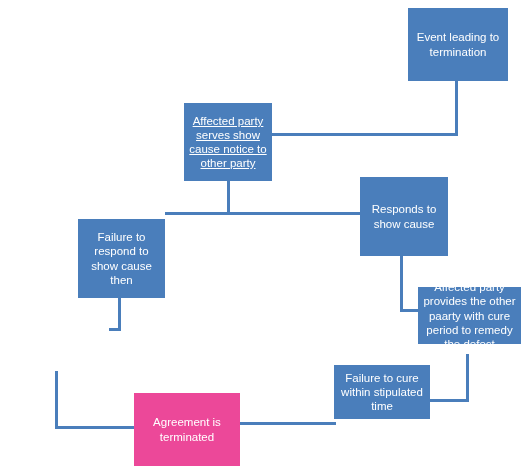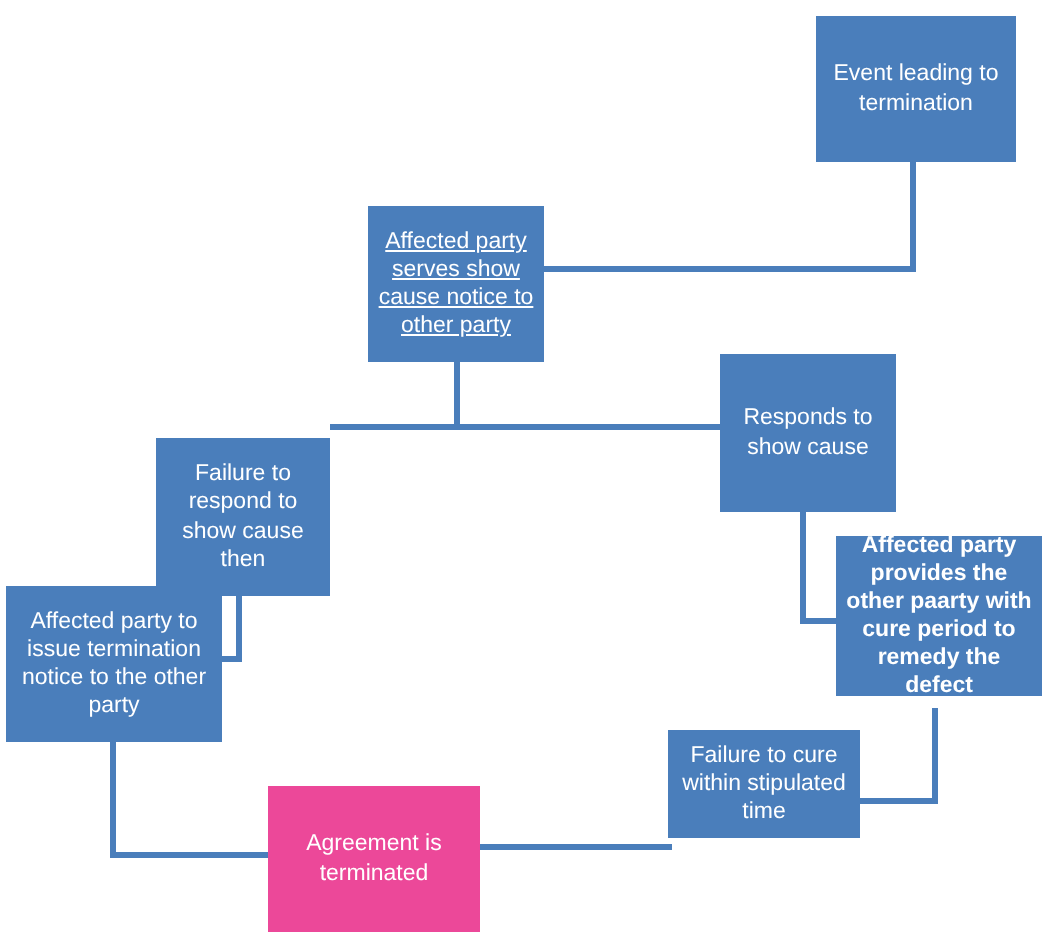--- a/index.html
+++ b/index.html
@@ -80,25 +80,22 @@
   </div>
 
   <div class="node" style="left:78px; top:175px; width:87px; height:79px;margin-top:44px;">
     <span class="label">Failure to respond to show cause then</span>
   </div>
 
   <div class="node" style="left:360px; top:177px; width:88px; height:79px;">
     <span class="label">Responds to show cause</span>
   </div>
 
-  <div class="node" style="left:3px; top:293px; width:108px; height:78px;">
-    <span class="label">Affected party to issue termination notice to the other party</span>
-  </div>
 
-  <div class="node" style="left:418px; top:268px; width:103px; height:80px;font-weight:bold;">
+  <div class="node" style="left:418px; top:287px; width:103px; height:57px;">
     <span class="label">Affected party provides the other paarty with cure period to remedy the defect</span>
   </div>
 
   <div class="node" style="left:334px; top:365px; width:96px; height:54px;">
     <span class="label">Failure to cure within stipulated time</span>
   </div>
 
   <div class="node terminal" style="left:134px; top:393px; width:106px; height:73px;">
     <span class="label">Agreement is terminated</span>
   </div>

